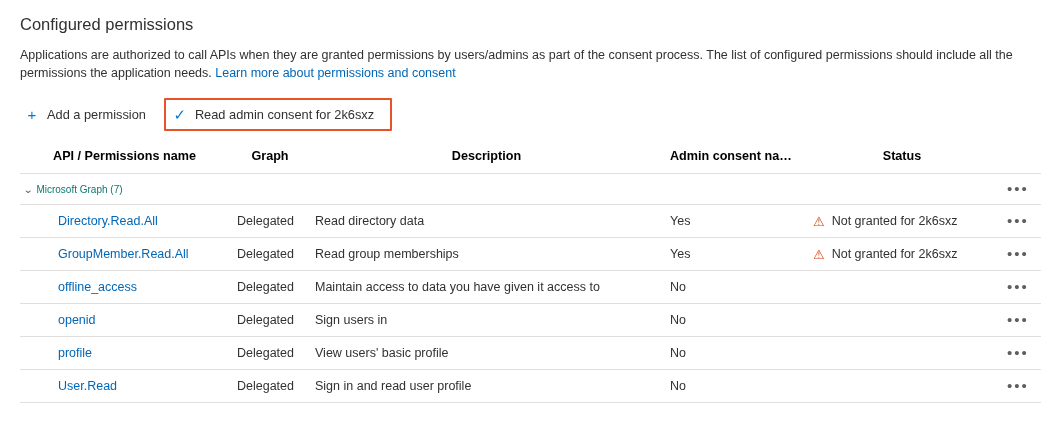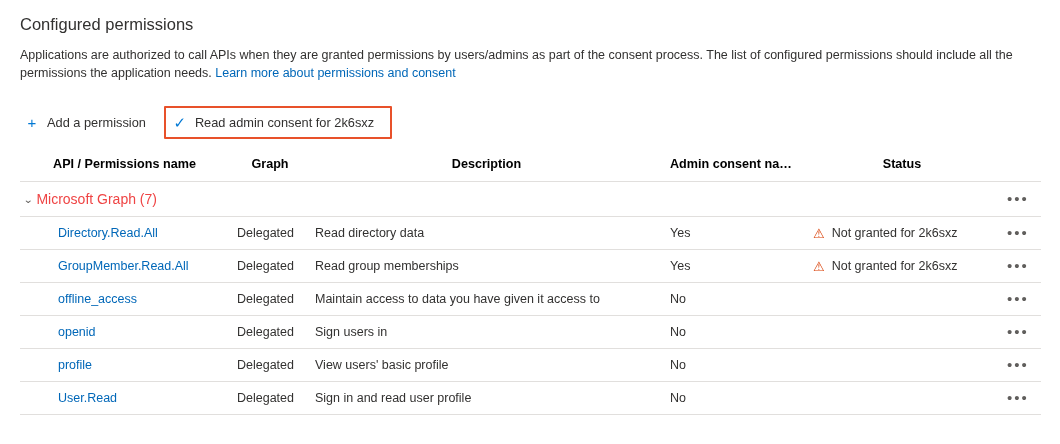--- a/index.html
+++ b/index.html
@@ -24,21 +24,21 @@
     font-weight: 400;
     color: #323130;
     margin: 0 0 12px 0;
     line-height: 20px;
   }
   .description {
     font-size: 12.5px;
     line-height: 18px;
     color: #323130;
     max-width: 1000px;
-    margin: 0 0 24px 0;
+    margin: 0 0 16px 0;
   }
   .link {
     color: #0067b8;
     text-decoration: none;
     cursor: pointer;
   }
 
   .toolbar {
     display: flex;
     align-items: center;
@@ -117,23 +117,23 @@
     gap: 4px;
   }
   .chevron {
     color: #605e5c;
     font-size: 10px;
     display: inline-block;
     transform: scaleX(1.25);
     cursor: pointer;
   }
   .group-link {
-    color: #ef4444;
-    cursor: pointer;
-    font-size: 14px;
+    color: #0f766e;
+    cursor: pointer;
+    font-size: 10px;
   }
   .perm-name {
     color: #0067b8;
     cursor: pointer;
     padding-left: 34px;
     display: inline-block;
   }
   .status-cell {
     display: flex;
     align-items: center;

